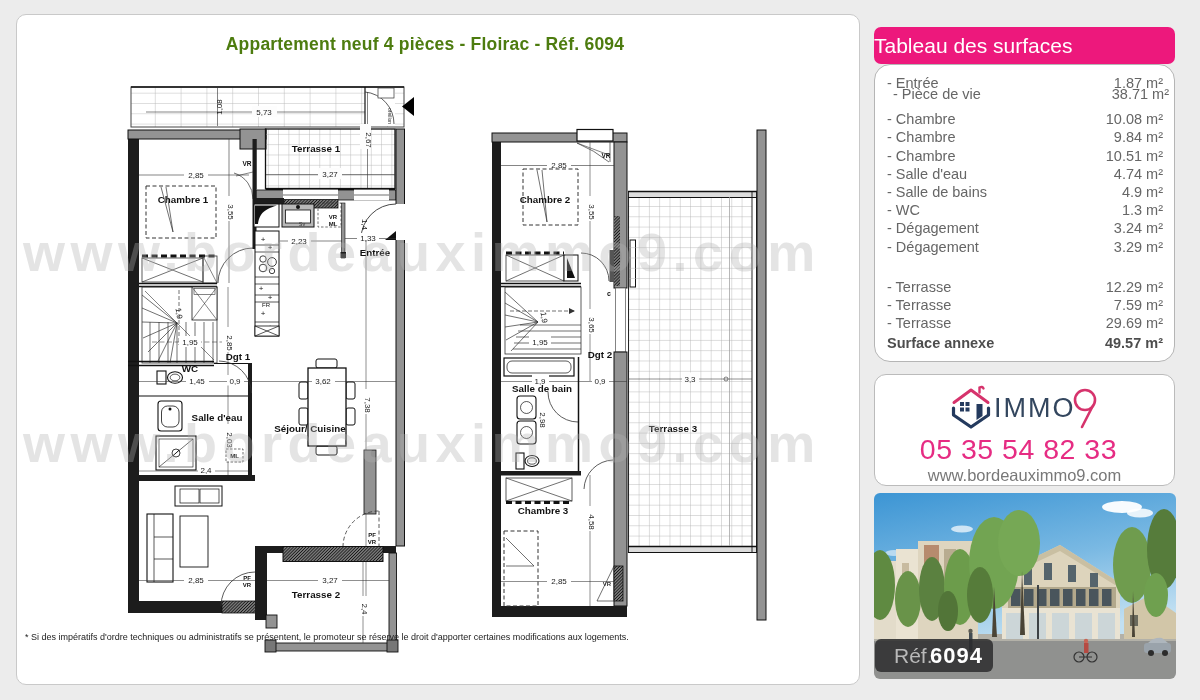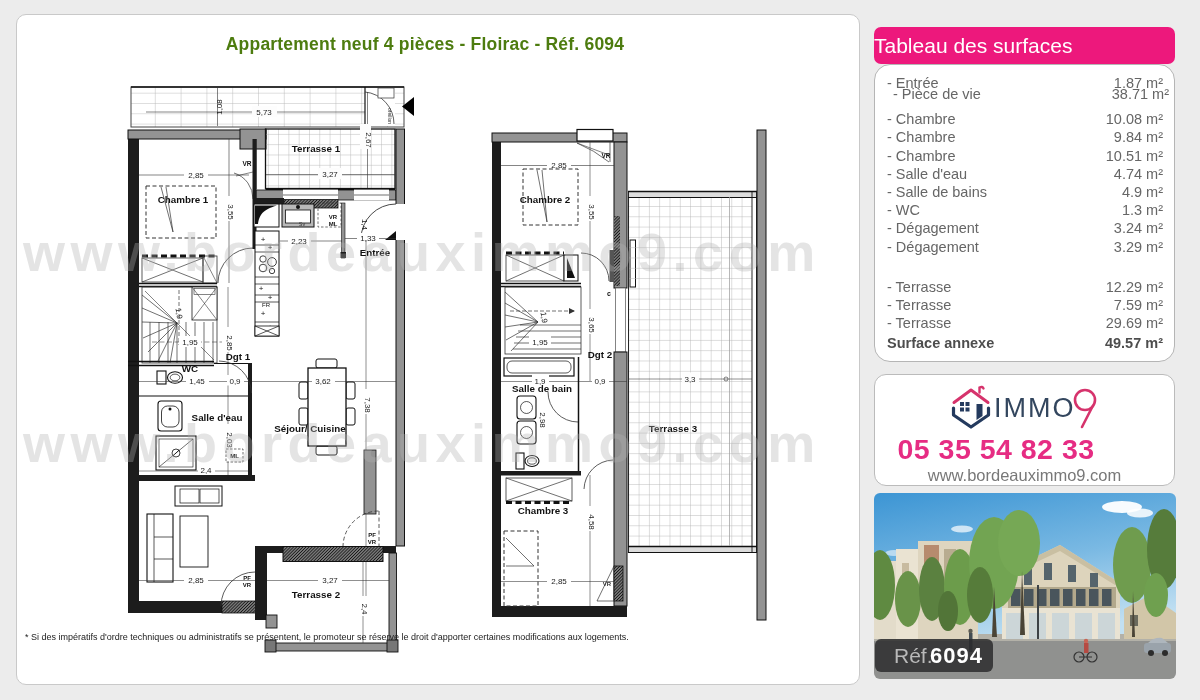--- a/index.html
+++ b/index.html
@@ -8,21 +8,21 @@
   .title{position:absolute;left:0px;top:34px;width:850px;text-align:center;font-size:17.5px;font-weight:bold;color:#4d7c0f;letter-spacing:0.2px;}
   .wm{position:absolute;color:rgba(175,175,175,0.34);font-size:54px;font-weight:bold;letter-spacing:5.5px;white-space:nowrap;z-index:5;pointer-events:none;}
   .disclaimer{position:absolute;left:25px;top:632px;font-size:9px;color:#222;z-index:6;}
   
   .thead{position:absolute;left:874px;top:27px;width:301px;height:37px;background:#ed187c;border-radius:7px;color:#fff;font-size:21px;text-align:left;line-height:37px;z-index:8;}
   .tbox{position:absolute;left:874px;top:64px;width:299px;height:296px;background:#fff;border:1px solid #b5b5b5;border-radius:16px;z-index:7;}
   .trow{position:absolute;left:12px;width:276px;font-size:14.5px;color:#666;white-space:nowrap;}
   .trow .v{position:absolute;right:0;top:0;}
   .trow.b{font-weight:bold;color:#4d4d4d;}
   .lbox{position:absolute;left:874px;top:374px;width:299px;height:110px;background:#fff;border:1px solid #bbb;border-radius:12px;z-index:7;}
-  .phone{position:absolute;left:0;top:58px;width:242px;text-align:center;font-size:28.5px;font-weight:bold;color:#e62c83;letter-spacing:0.5px;}
+  .phone{position:absolute;left:0;top:58px;width:242px;text-align:right;font-size:28.5px;font-weight:normal;color:#e62c83;letter-spacing:0.5px;}
   .site{position:absolute;left:0;top:91px;width:299px;text-align:center;font-size:16.5px;color:#787878;}
   .pbox{position:absolute;left:874px;top:493px;width:302px;height:186px;border-radius:6px;overflow:hidden;z-index:7;}
   .refpill{position:absolute;left:1px;top:146px;width:118px;height:33px;background:rgba(40,40,42,0.82);border-radius:6px;z-index:9;}
   .refpill .r1{position:absolute;left:12px;top:5px;font-size:21px;color:#b9b9b9;margin-left:7px;}
   .refpill .r2{position:absolute;left:55px;top:4px;font-size:22px;font-weight:bold;color:#fff;letter-spacing:1px;}
 </style>
 </head>
 <body>
 
 <div class="panel"></div>

